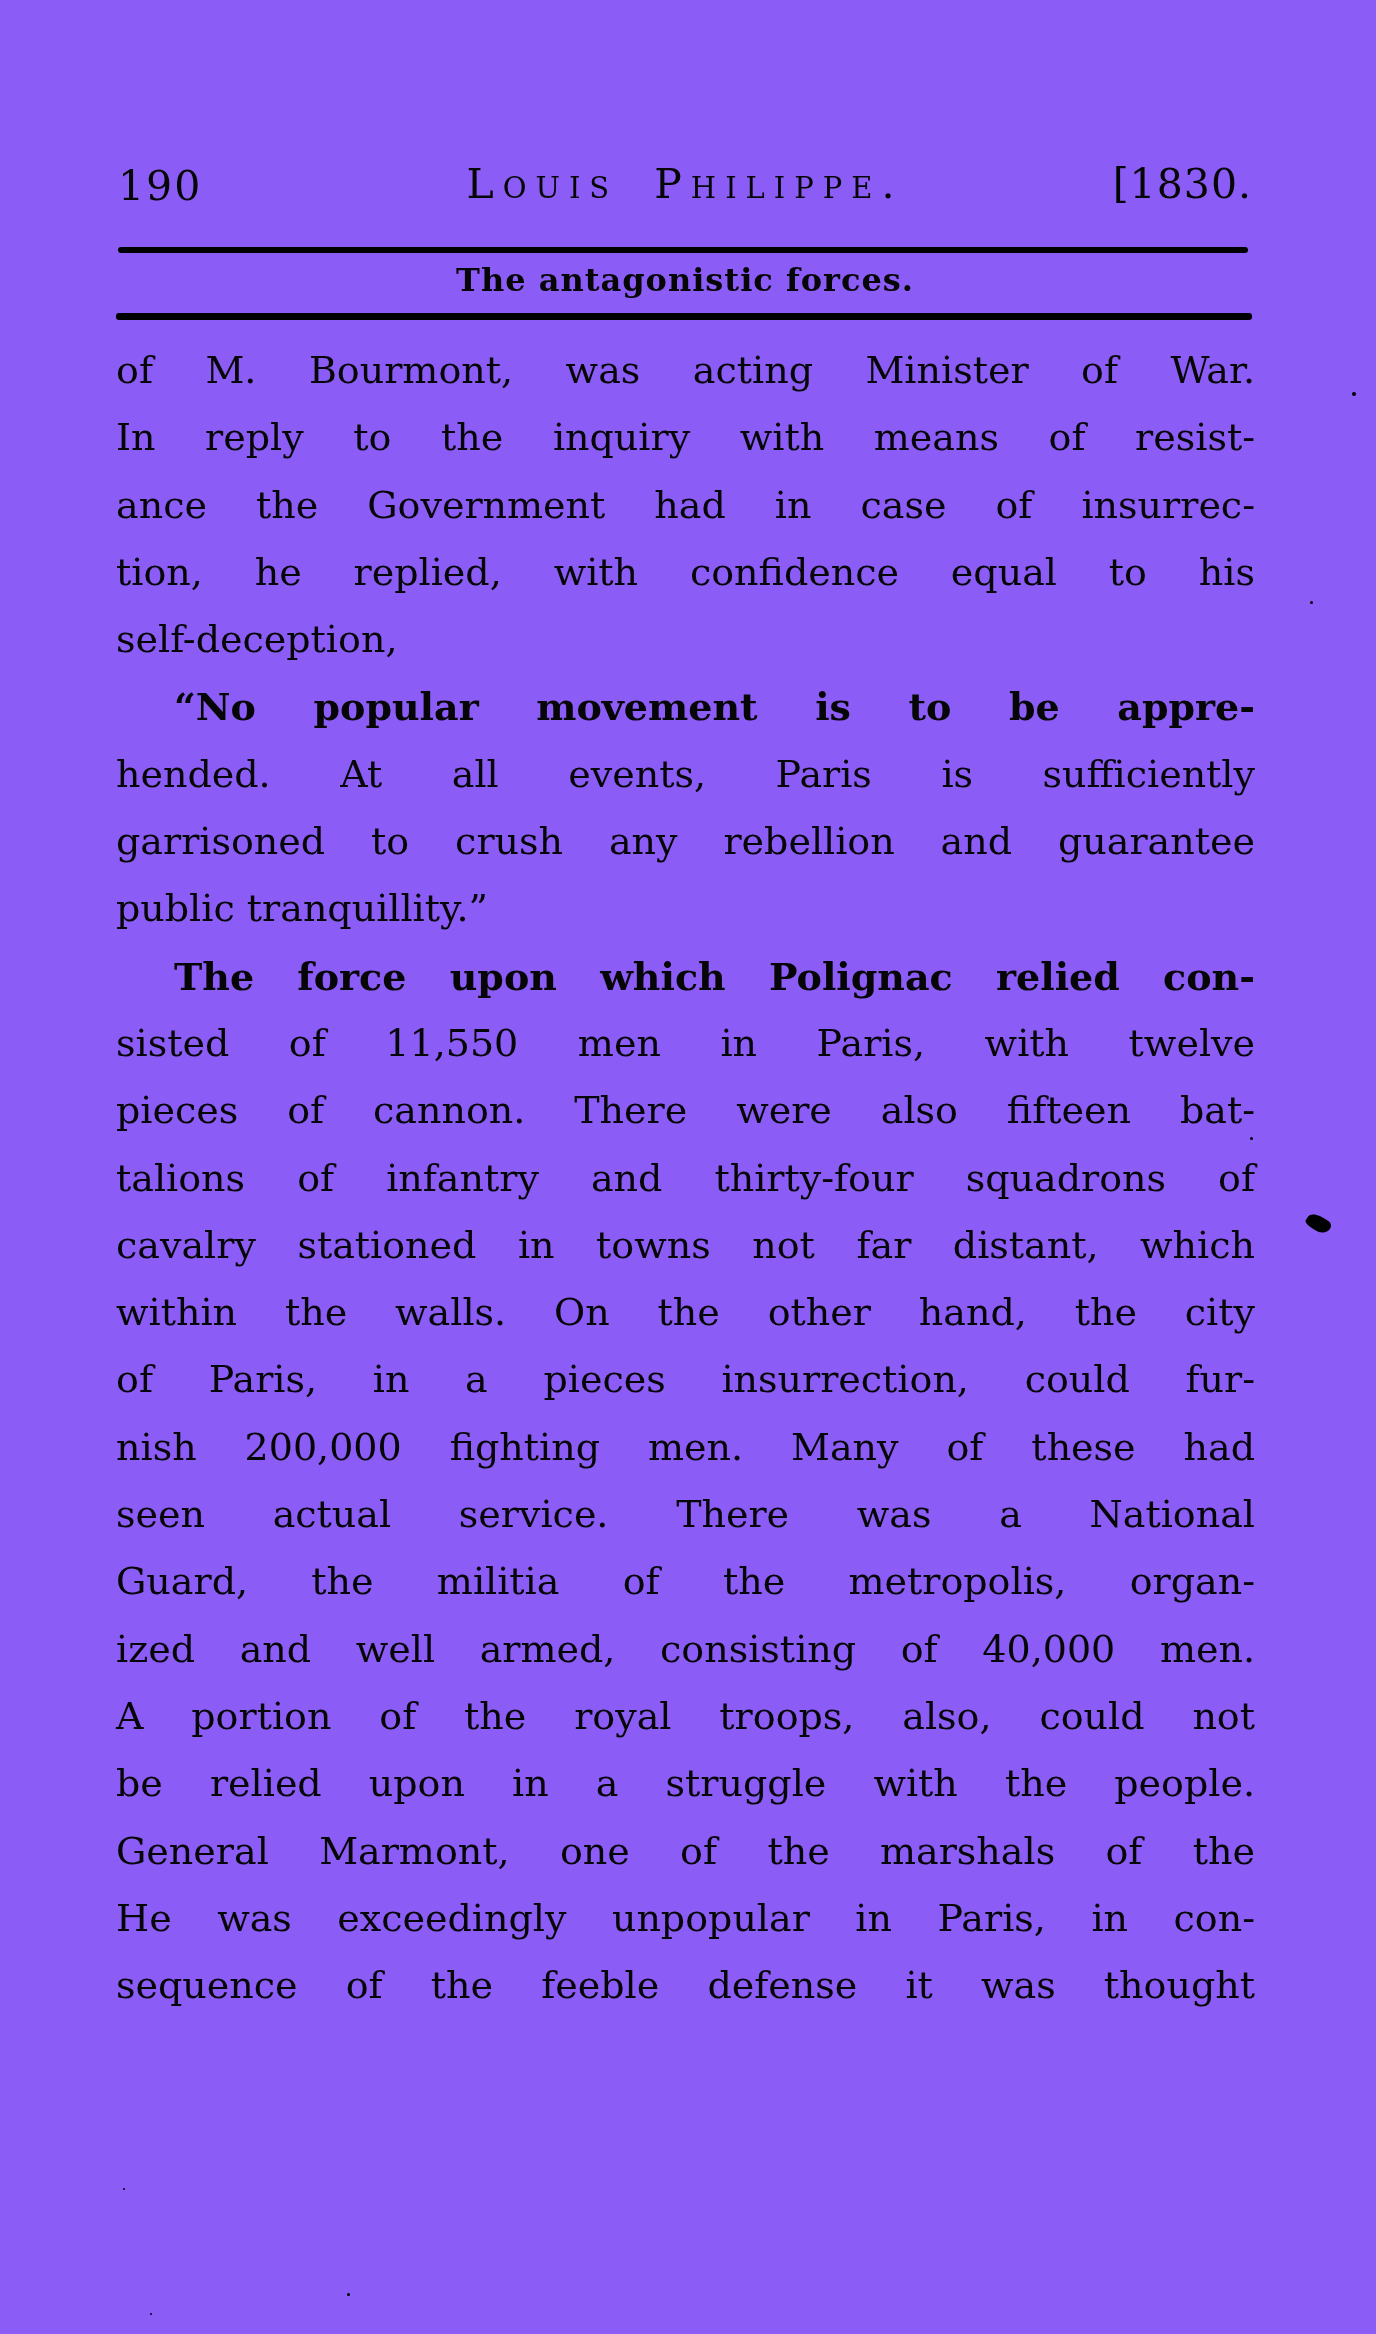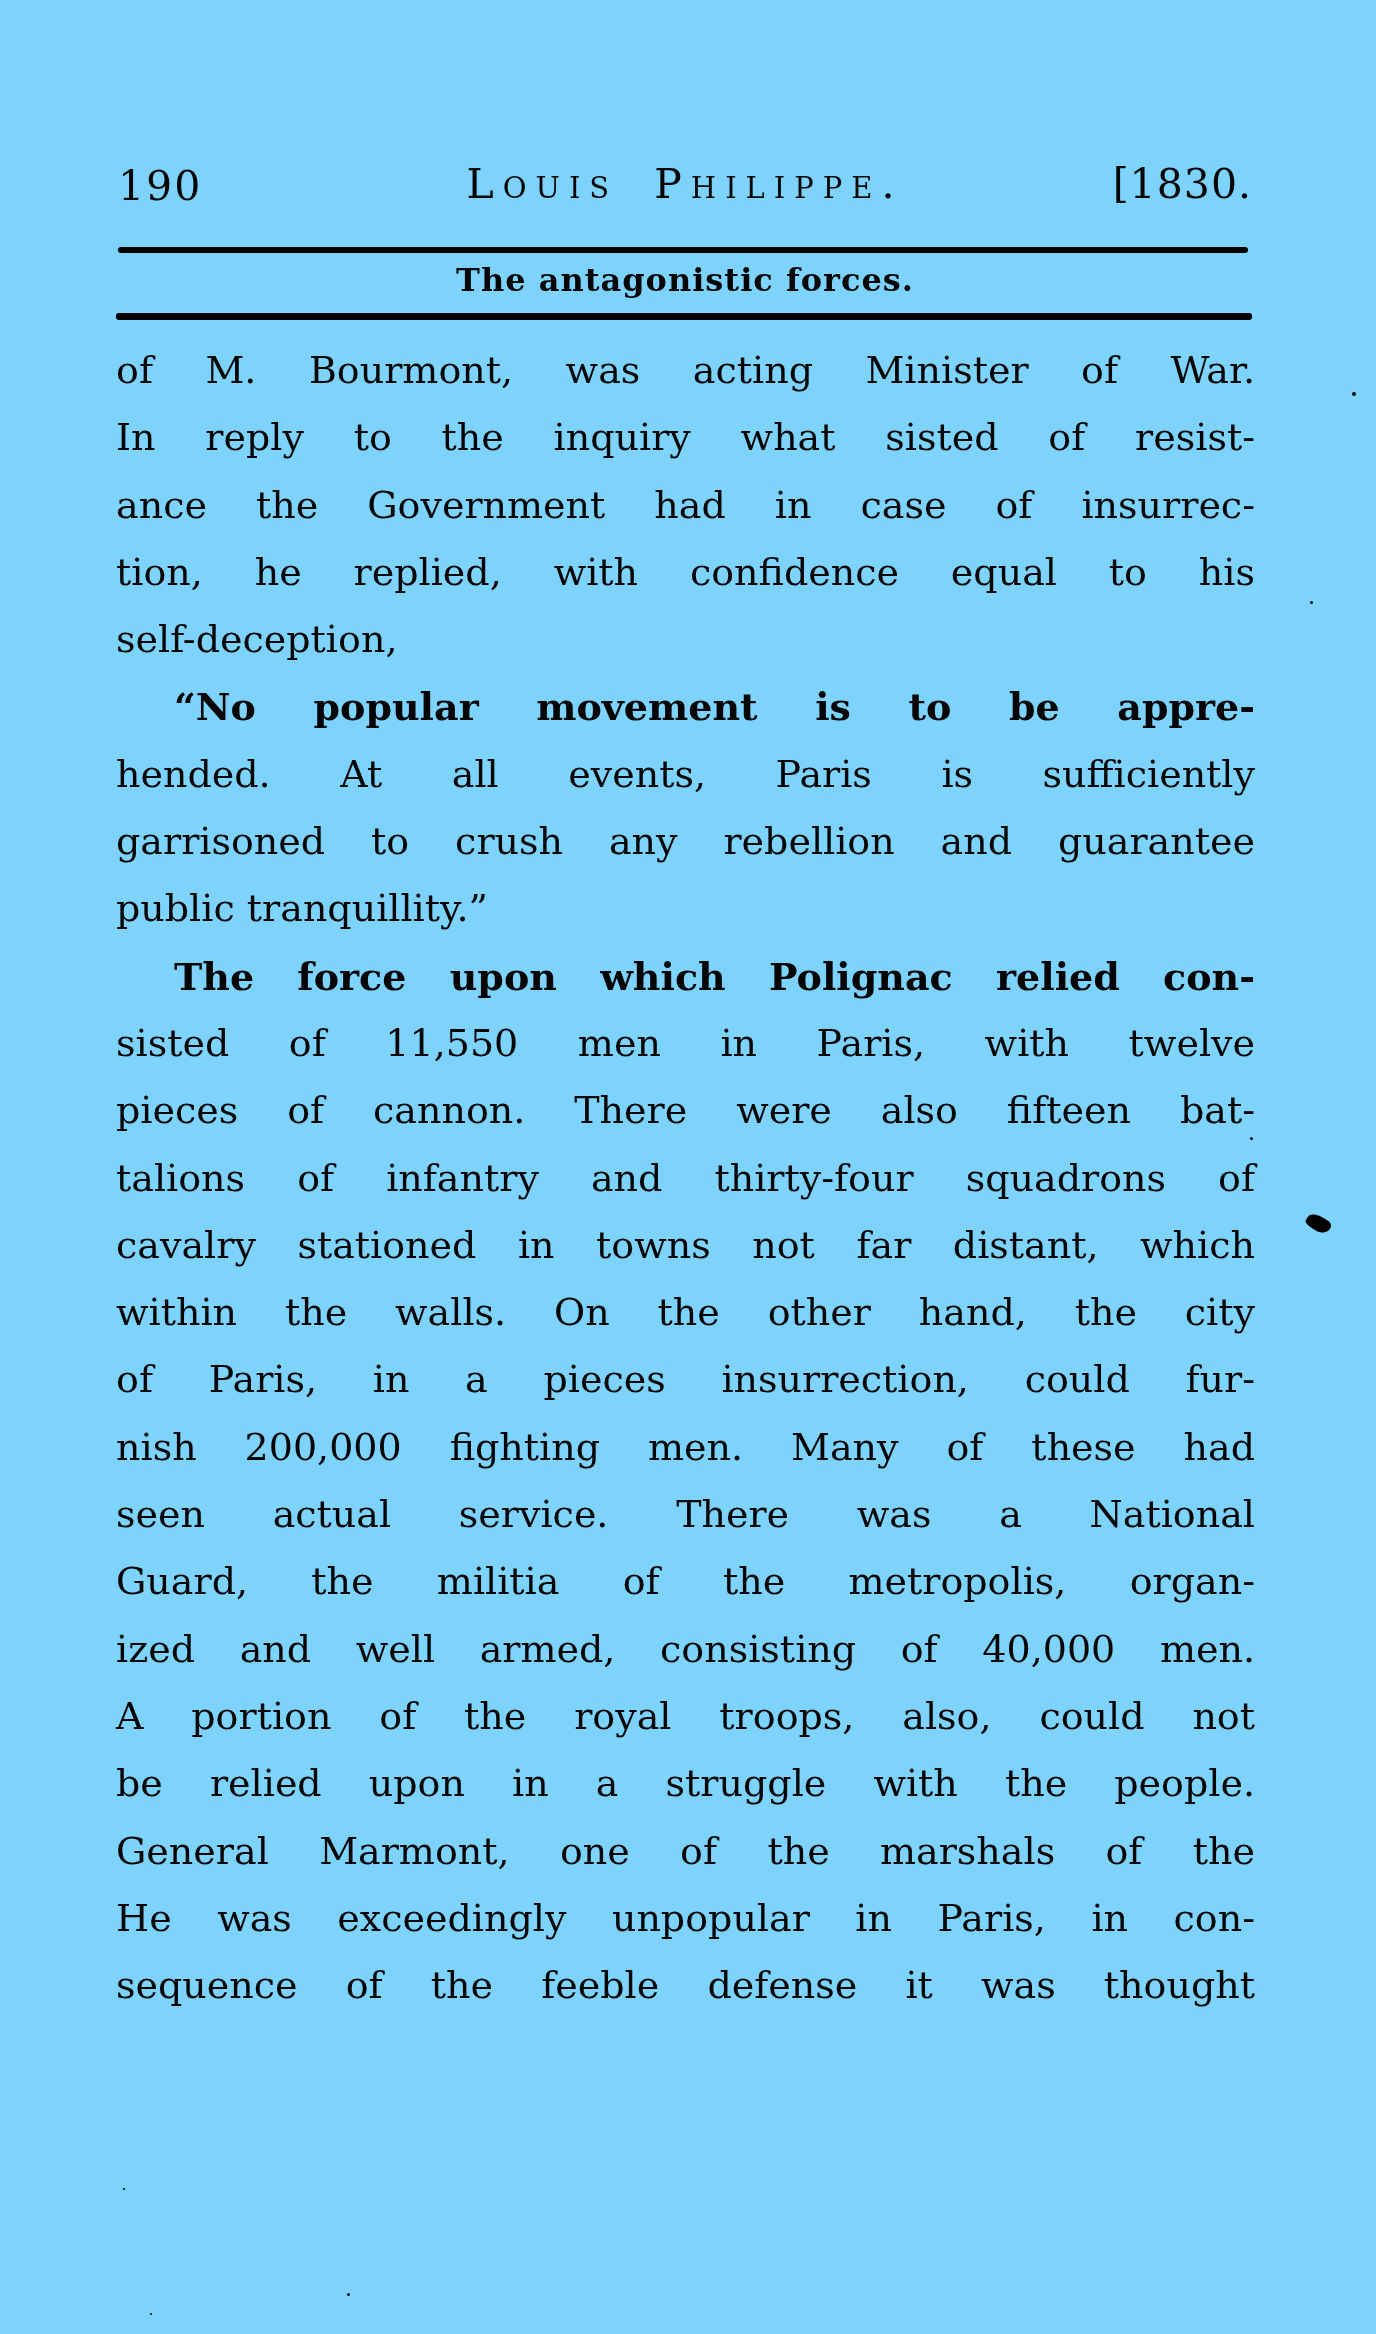--- a/index.html
+++ b/index.html
@@ -4,21 +4,21 @@
 <style>
   html, body { margin: 0; padding: 0; }
   body {
     width: 1376px; height: 2334px;
     background: #ffffff;
     position: relative;
     font-family: "DejaVu Serif", "Liberation Serif", serif;
     color: #060606;
     overflow: hidden;
   }
-  .page { position: absolute; inset: 0; background: #7dd3fc; }
+  .page { position: absolute; inset: 0; background: #8b5cf6; }
 
   
   .header-row {
     position: absolute; left: 116px; top: 160px; width: 1138px; height: 56px;
     font-size: 41px;
   }
   .page-number { position: absolute; left: 2px; top: 2px; letter-spacing: 2px; }
   .header-title {
     position: absolute; left: 0; right: 0; top: 0; text-align: center;
     font-variant: small-caps;
@@ -78,21 +78,21 @@
   </div>
 
   <div class="rule rule-top"></div>
 
   <div class="running-head">The antagonistic forces.</div>
 
   <div class="rule rule-bottom"></div>
 
   <div class="body-text">
     <div class="line">of M. Bourmont, was acting Minister of War.</div>
-    <div class="line">In reply to the inquiry what sisted of resist-</div>
+    <div class="line">In reply to the inquiry with means of resist-</div>
     <div class="line">ance the Government had in case of insurrec-</div>
     <div class="line">tion, he replied, with confidence equal to his</div>
     <div class="line nj">self-deception,</div>
     <div class="line ind">“No popular movement is to be appre-</div>
     <div class="line">hended.  At all events, Paris is sufficiently</div>
     <div class="line">garrisoned to crush any rebellion and guarantee</div>
     <div class="line nj">public tranquillity.”</div>
     <div class="line ind">The force upon which Polignac relied con-</div>
     <div class="line">sisted of 11,550 men in Paris, with twelve</div>
     <div class="line">pieces of cannon.  There were also fifteen bat-</div>

